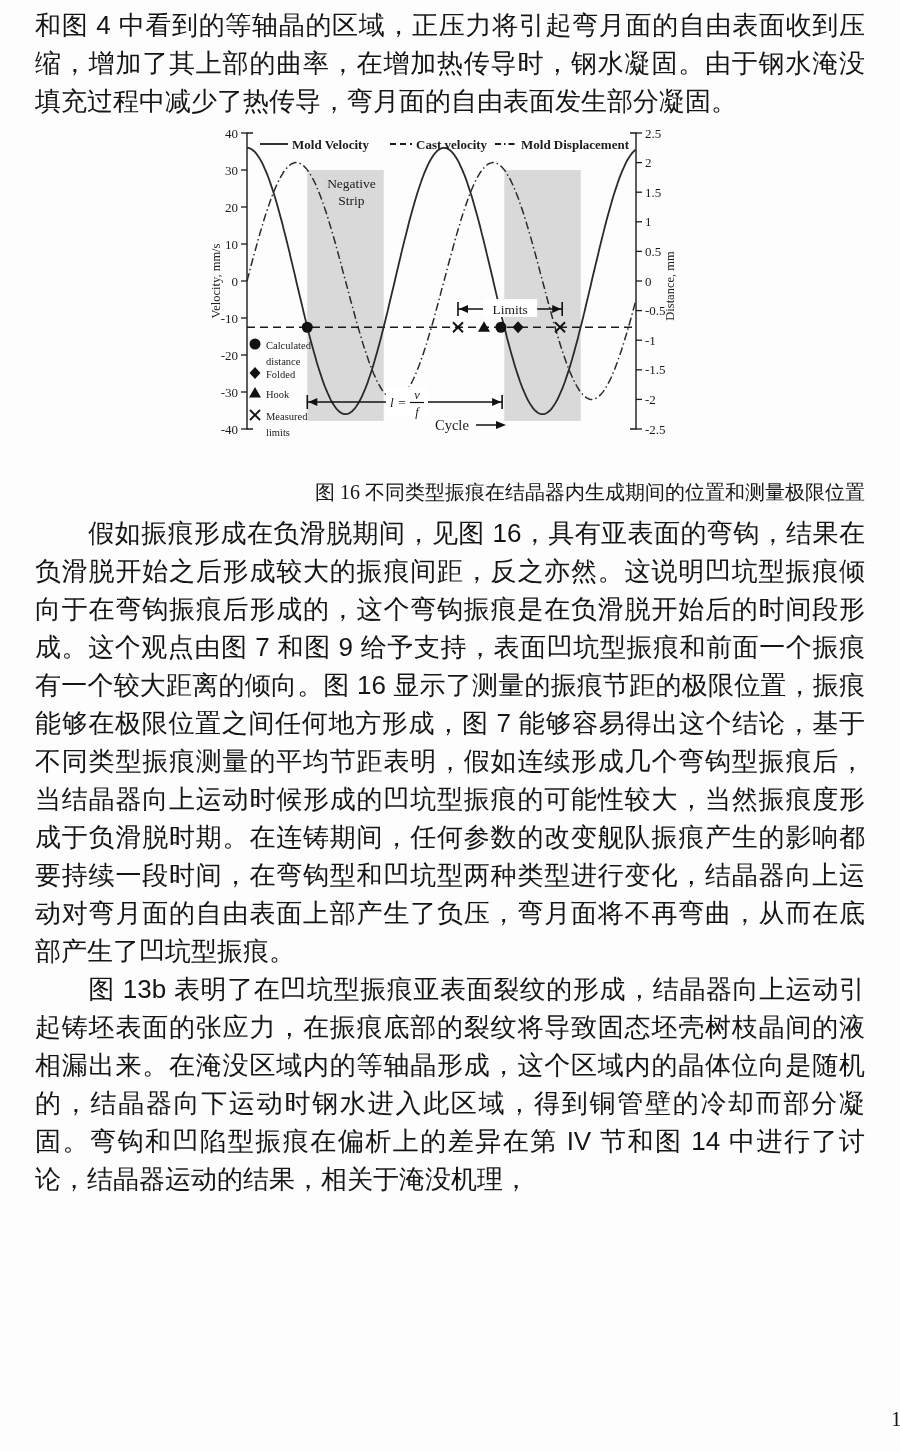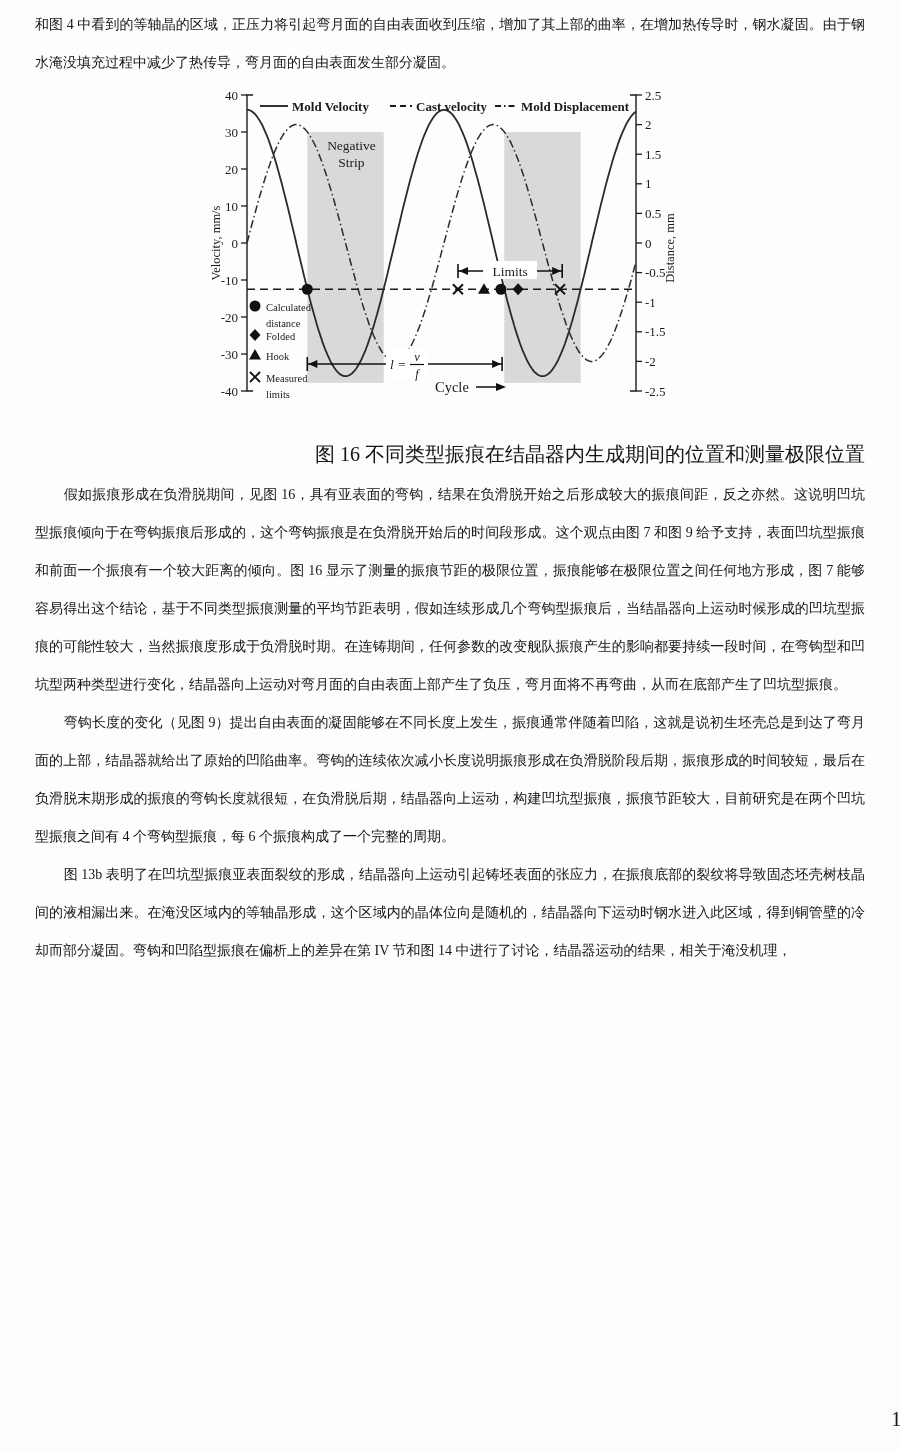--- a/index.html
+++ b/index.html
@@ -1,20 +1,20 @@
 <!DOCTYPE html>
 <html><head>
 <meta charset="utf-8">
 <style>
   html,body{margin:0;padding:0}
   body{width:900px;height:1452px;background:#fdfdfd;color:#151515;position:relative;overflow:hidden;
        font-family:"Liberation Serif",serif}
   .page{padding:6px 35px 0 35px}
-  .para{margin:0;font-size:14px;line-height:38px;text-align:justify;text-indent:2.05em;
-        font-family:Liberation Serif, serif}
+  .para{margin:0;font-size:26px;line-height:38px;text-align:justify;text-indent:2.05em;
+        font-family:Liberation Sans, sans-serif}
   .para.first{text-indent:0}
   .fig{margin:4px 0 8px 0;text-align:center}
   .fig svg{display:inline-block}
   .caption{font-size:20px;margin-top:6px;text-align:right;font-family:"Liberation Serif",serif}
   .pageno{position:absolute;bottom:20px;left:12px;width:100%;text-align:right;font-size:21px}
 </style>
 </head>
 <body>
 
 <div class="page">
@@ -117,17 +117,16 @@
         <text x="82" y="24.5" fill="#1b1b1b" font-size="13" font-family="&quot;Liberation Serif&quot;, serif" font-weight="bold">Mold Velocity</text>
         <line x1="180" y1="20" x2="202" y2="20" stroke="#1b1b1b" stroke-width="1.8" stroke-dasharray="6 4"></line>
         <text x="206" y="24.5" fill="#1b1b1b" font-size="13" font-family="&quot;Liberation Serif&quot;, serif" font-weight="bold">Cast velocity</text>
         <line x1="285" y1="20" x2="307" y2="20" stroke="#1b1b1b" stroke-width="1.8" stroke-dasharray="6 3 1.5 3"></line>
         <text x="311" y="24.5" fill="#1b1b1b" font-size="13" font-family="&quot;Liberation Serif&quot;, serif" font-weight="bold">Mold Displacement</text>
       </svg>
     <figcaption class="caption">图 16 不同类型振痕在结晶器内生成期间的位置和测量极限位置</figcaption>
   </figure>
 
   <p class="para">假如振痕形成在负滑脱期间，见图 16，具有亚表面的弯钩，结果在负滑脱开始之后形成较大的振痕间距，反之亦然。这说明凹坑型振痕倾向于在弯钩振痕后形成的，这个弯钩振痕是在负滑脱开始后的时间段形成。这个观点由图 7 和图 9 给予支持，表面凹坑型振痕和前面一个振痕有一个较大距离的倾向。图 16 显示了测量的振痕节距的极限位置，振痕能够在极限位置之间任何地方形成，图 7 能够容易得出这个结论，基于不同类型振痕测量的平均节距表明，假如连续形成几个弯钩型振痕后，当结晶器向上运动时候形成的凹坑型振痕的可能性较大，当然振痕度形成于负滑脱时期。在连铸期间，任何参数的改变舰队振痕产生的影响都要持续一段时间，在弯钩型和凹坑型两种类型进行变化，结晶器向上运动对弯月面的自由表面上部产生了负压，弯月面将不再弯曲，从而在底部产生了凹坑型振痕。</p>
-  <p class="para">弯钩长度的变化（见图 9）提出自由表面的凝固能够在不同长度上发生，振痕通常伴随着凹陷，这就是说初生坯壳总是到达了弯月面的上部，结晶器就给出了原始的凹陷曲率。弯钩的连续依次减小长度说明振痕形成在负滑脱阶段后期，振痕形成的时间较短，最后在负滑脱末期形成的振痕的弯钩长度就很短，在负滑脱后期，结晶器向上运动，构建凹坑型振痕，振痕节距较大，目前研究是在两个凹坑型振痕之间有 4 个弯钩型振痕，每 6 个振痕构成了一个完整的周期。</p>
   <p class="para">图 13b 表明了在凹坑型振痕亚表面裂纹的形成，结晶器向上运动引起铸坯表面的张应力，在振痕底部的裂纹将导致固态坯壳树枝晶间的液相漏出来。在淹没区域内的等轴晶形成，这个区域内的晶体位向是随机的，结晶器向下运动时钢水进入此区域，得到铜管壁的冷却而部分凝固。弯钩和凹陷型振痕在偏析上的差异在第 IV 节和图 14 中进行了讨论，结晶器运动的结果，相关于淹没机理，</p>
 
   <div class="pageno">13</div>
 </div>
 
 </body></html>

